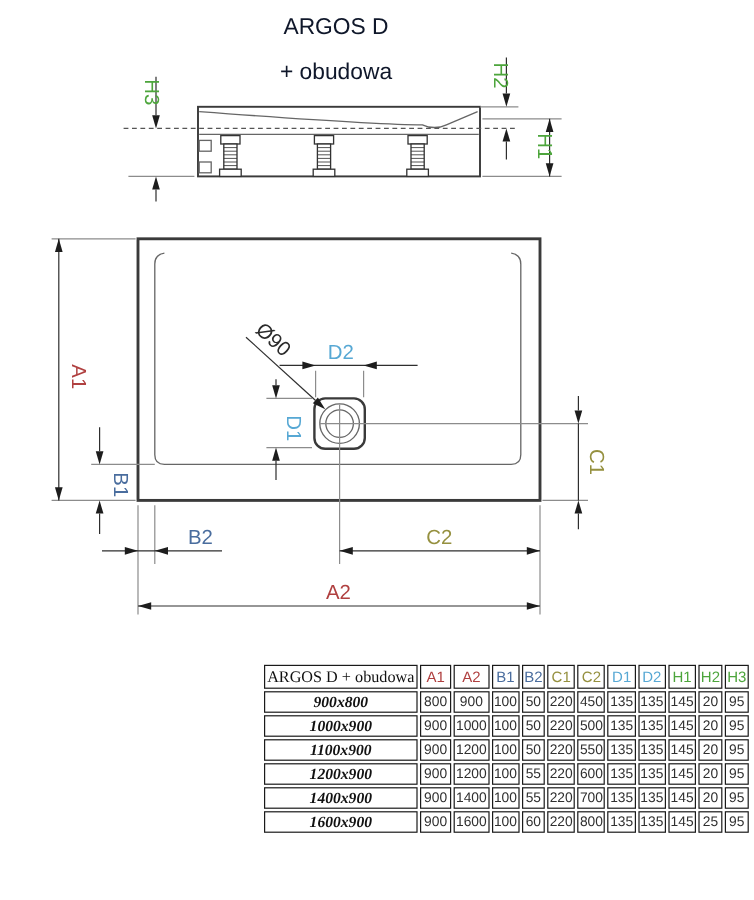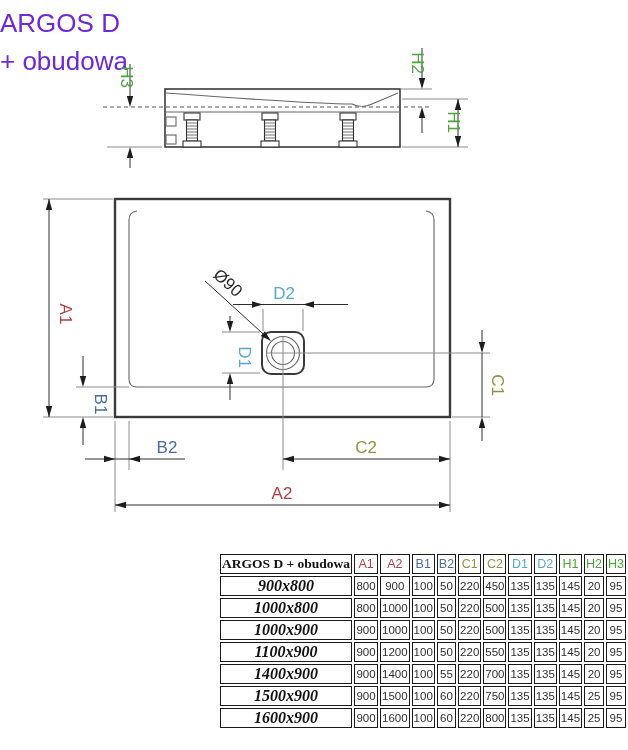--- a/index.html
+++ b/index.html
@@ -1,40 +1,40 @@
 <!DOCTYPE html>
 <html><head>
 <meta charset="utf-8">
 <style>
   html,body{margin:0;padding:0;background:#fff;}
   .page{position:relative;width:628px;height:750px;background:#fff;overflow:hidden;
         font-family:"Liberation Sans",sans-serif;}
-  .title{position:absolute;top:4px;left:0;width:560px;
-         font-size:26px;line-height:38px;color:#6d28d9;}
+  .title{position:absolute;top:4px;left:0;width:560px;text-align:center;
+         font-size:19px;line-height:38px;color:#0f172a;}
   svg{position:absolute;top:0;left:0;}
   svg text{font-family:"Liberation Sans",sans-serif;font-size:17px;}
   .dim{stroke:#2e2e2e;stroke-width:1;fill:none;}
   .ext{stroke:#8c8c8c;stroke-width:1;fill:none;}
   .thick{stroke:#3a3a3a;stroke-width:2.4;fill:none;}
   .med{stroke:#3a3a3a;stroke-width:1.6;fill:#fff;}
   .thin{stroke:#666;stroke-width:1.1;fill:none;}
   .ah{fill:#1d1d1d;stroke:none;}
   .dash{stroke:#555;stroke-width:1;stroke-dasharray:4 3;fill:none;}
   .foot rect{fill:#fff;stroke:#333;stroke-width:1.1;}
   .hatch{stroke:#333;stroke-width:.7;fill:none;}
   
   .spec{position:absolute;left:218px;top:552px;border-collapse:separate;border-spacing:2px;
         table-layout:fixed;}
   .spec td{border:1px solid #1a1a1a;text-align:center;vertical-align:middle;
            background:#fff;padding:0 1px;white-space:nowrap;}
-  .spec .name-hd{font-family:"Liberation Serif",serif;font-weight:bold;font-size:13.5px;
+  .spec .name-hd{font-family:"Liberation Serif",serif;font-weight:normal;font-size:13.5px;
                  height:18px;color:#111;}
   .spec .col-hd{font-size:12.5px;height:18px;}
   .spec .size-cell{font-family:"Liberation Serif",serif;font-style:italic;font-weight:bold;
-                   font-size:16px;height:15px;color:#111;}
+                   font-size:13px;height:15px;color:#111;}
   .spec .val-cell{font-size:11.5px;height:15px;color:#2f2f2f;}
 </style>
 </head>
 <body>
 
 <div class="page">
 
   <div class="title">
     <div>ARGOS D</div>
     <div>+ obudowa</div>
@@ -188,87 +188,73 @@
           <td class="val-cell">50</td>
           <td class="val-cell">220</td>
           <td class="val-cell">450</td>
           <td class="val-cell">135</td>
           <td class="val-cell">135</td>
           <td class="val-cell">145</td>
           <td class="val-cell">20</td>
           <td class="val-cell">95</td>
         </tr>
         <tr>
-          <td class="size-cell">1000x800</td>
-          <td class="val-cell">800</td>
+          <td class="size-cell">1000x900</td>
+          <td class="val-cell">900</td>
           <td class="val-cell">1000</td>
           <td class="val-cell">100</td>
           <td class="val-cell">50</td>
           <td class="val-cell">220</td>
           <td class="val-cell">500</td>
           <td class="val-cell">135</td>
           <td class="val-cell">135</td>
           <td class="val-cell">145</td>
           <td class="val-cell">20</td>
           <td class="val-cell">95</td>
         </tr>
         <tr>
-          <td class="size-cell">1000x900</td>
-          <td class="val-cell">900</td>
-          <td class="val-cell">1000</td>
+          <td class="size-cell">1100x900</td>
+          <td class="val-cell">900</td>
+          <td class="val-cell">1200</td>
           <td class="val-cell">100</td>
           <td class="val-cell">50</td>
           <td class="val-cell">220</td>
-          <td class="val-cell">500</td>
-          <td class="val-cell">135</td>
-          <td class="val-cell">135</td>
-          <td class="val-cell">145</td>
-          <td class="val-cell">20</td>
-          <td class="val-cell">95</td>
-        </tr>
-        <tr>
-          <td class="size-cell">1100x900</td>
+          <td class="val-cell">550</td>
+          <td class="val-cell">135</td>
+          <td class="val-cell">135</td>
+          <td class="val-cell">145</td>
+          <td class="val-cell">20</td>
+          <td class="val-cell">95</td>
+        </tr>
+        <tr>
+          <td class="size-cell">1200x900</td>
           <td class="val-cell">900</td>
           <td class="val-cell">1200</td>
           <td class="val-cell">100</td>
-          <td class="val-cell">50</td>
-          <td class="val-cell">220</td>
-          <td class="val-cell">550</td>
+          <td class="val-cell">55</td>
+          <td class="val-cell">220</td>
+          <td class="val-cell">600</td>
           <td class="val-cell">135</td>
           <td class="val-cell">135</td>
           <td class="val-cell">145</td>
           <td class="val-cell">20</td>
           <td class="val-cell">95</td>
         </tr>
         <tr>
           <td class="size-cell">1400x900</td>
           <td class="val-cell">900</td>
           <td class="val-cell">1400</td>
           <td class="val-cell">100</td>
           <td class="val-cell">55</td>
           <td class="val-cell">220</td>
           <td class="val-cell">700</td>
           <td class="val-cell">135</td>
           <td class="val-cell">135</td>
           <td class="val-cell">145</td>
           <td class="val-cell">20</td>
-          <td class="val-cell">95</td>
-        </tr>
-        <tr>
-          <td class="size-cell">1500x900</td>
-          <td class="val-cell">900</td>
-          <td class="val-cell">1500</td>
-          <td class="val-cell">100</td>
-          <td class="val-cell">60</td>
-          <td class="val-cell">220</td>
-          <td class="val-cell">750</td>
-          <td class="val-cell">135</td>
-          <td class="val-cell">135</td>
-          <td class="val-cell">145</td>
-          <td class="val-cell">25</td>
           <td class="val-cell">95</td>
         </tr>
         <tr>
           <td class="size-cell">1600x900</td>
           <td class="val-cell">900</td>
           <td class="val-cell">1600</td>
           <td class="val-cell">100</td>
           <td class="val-cell">60</td>
           <td class="val-cell">220</td>
           <td class="val-cell">800</td>

